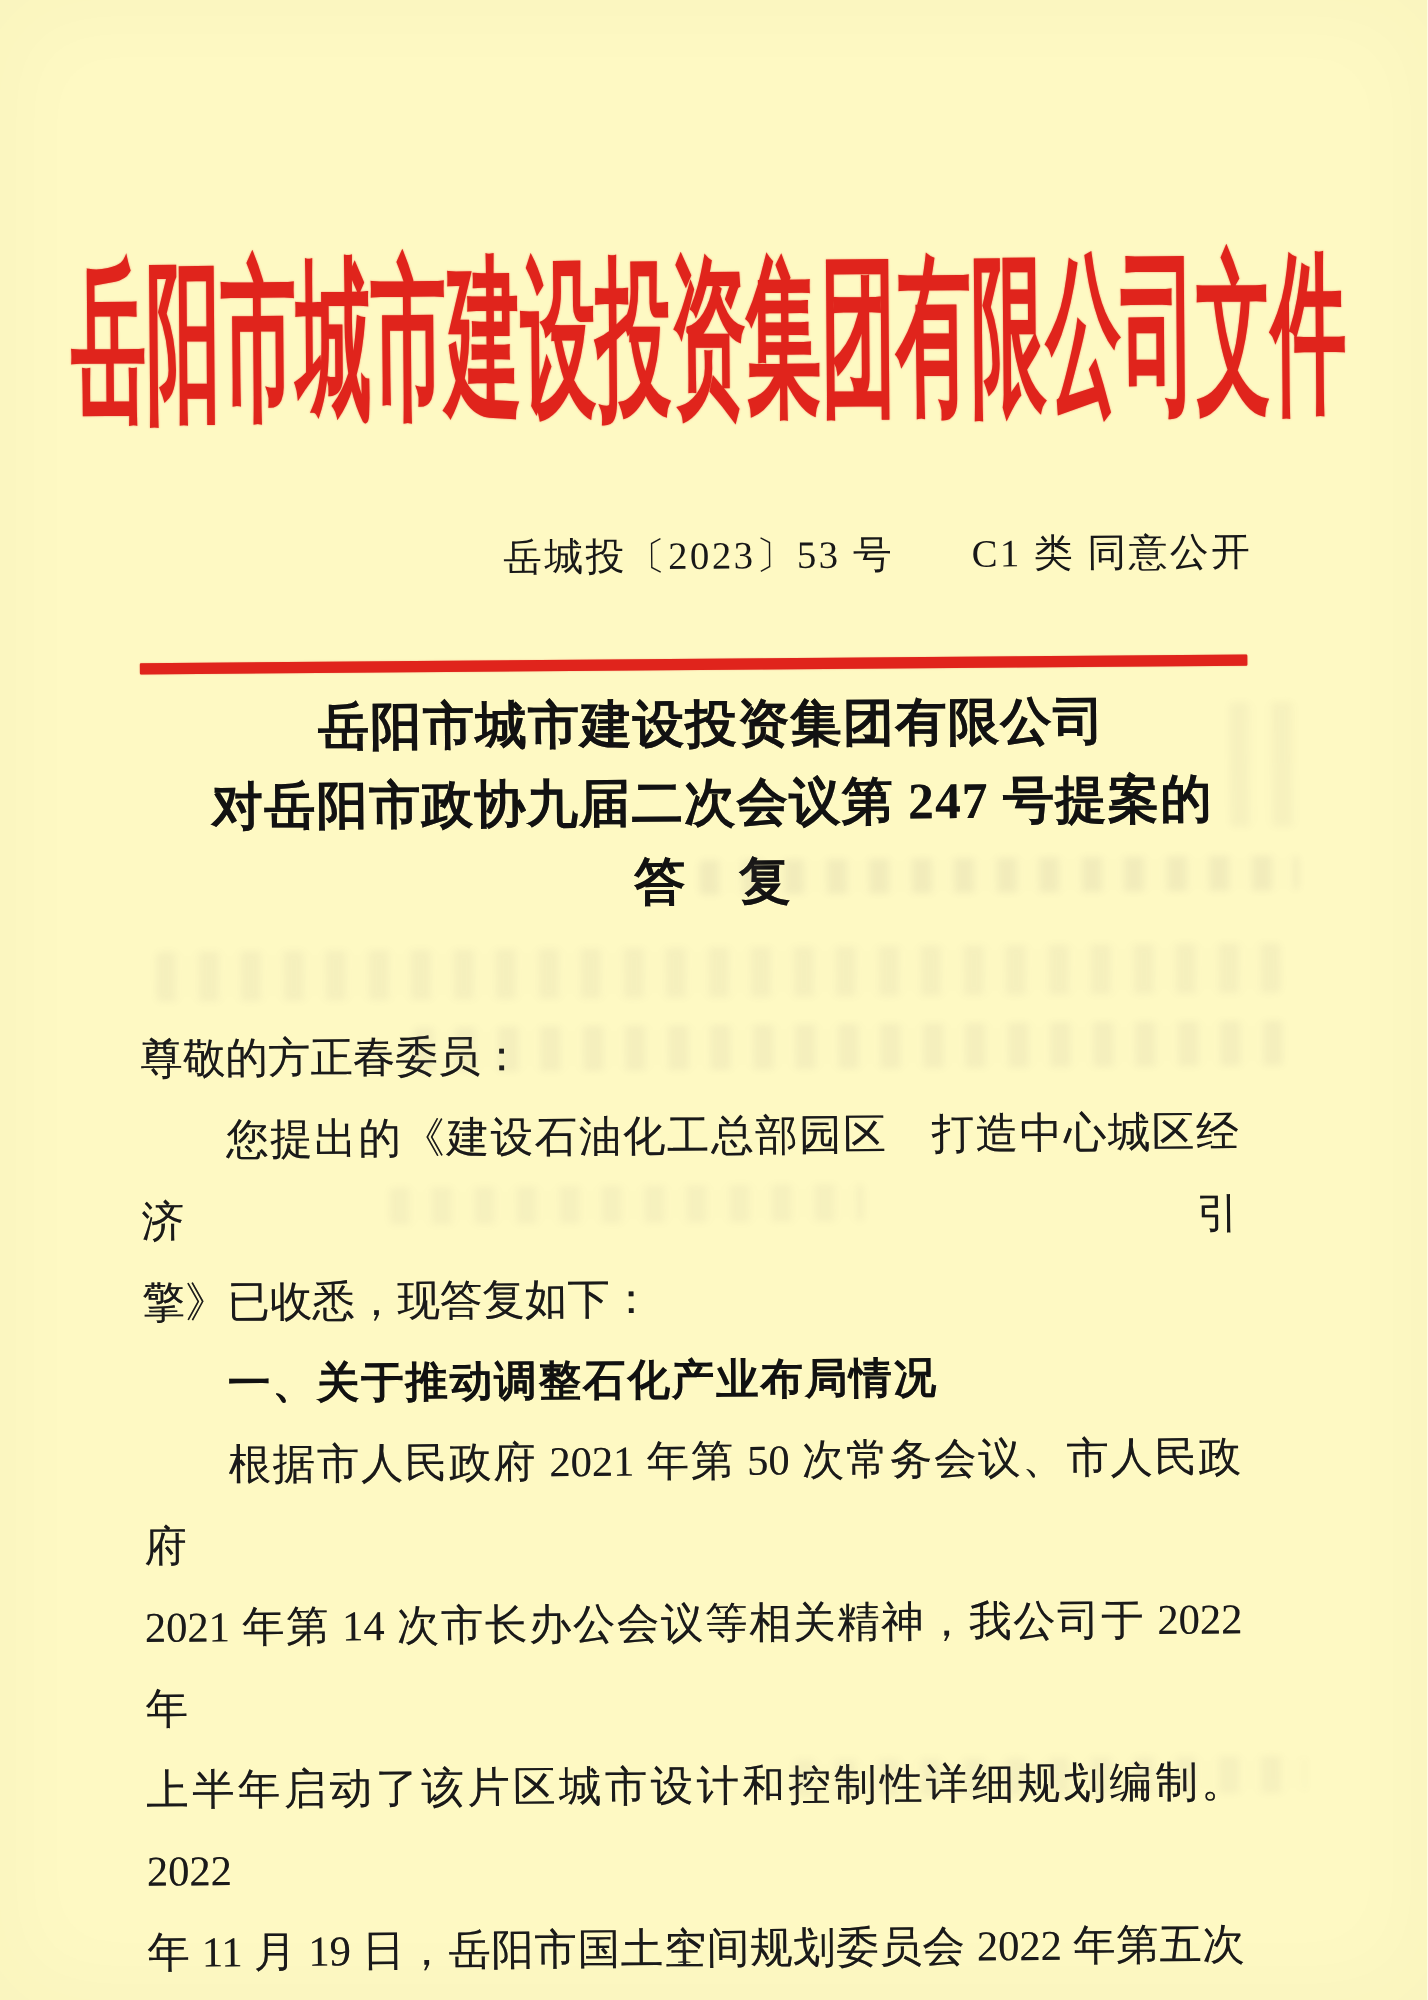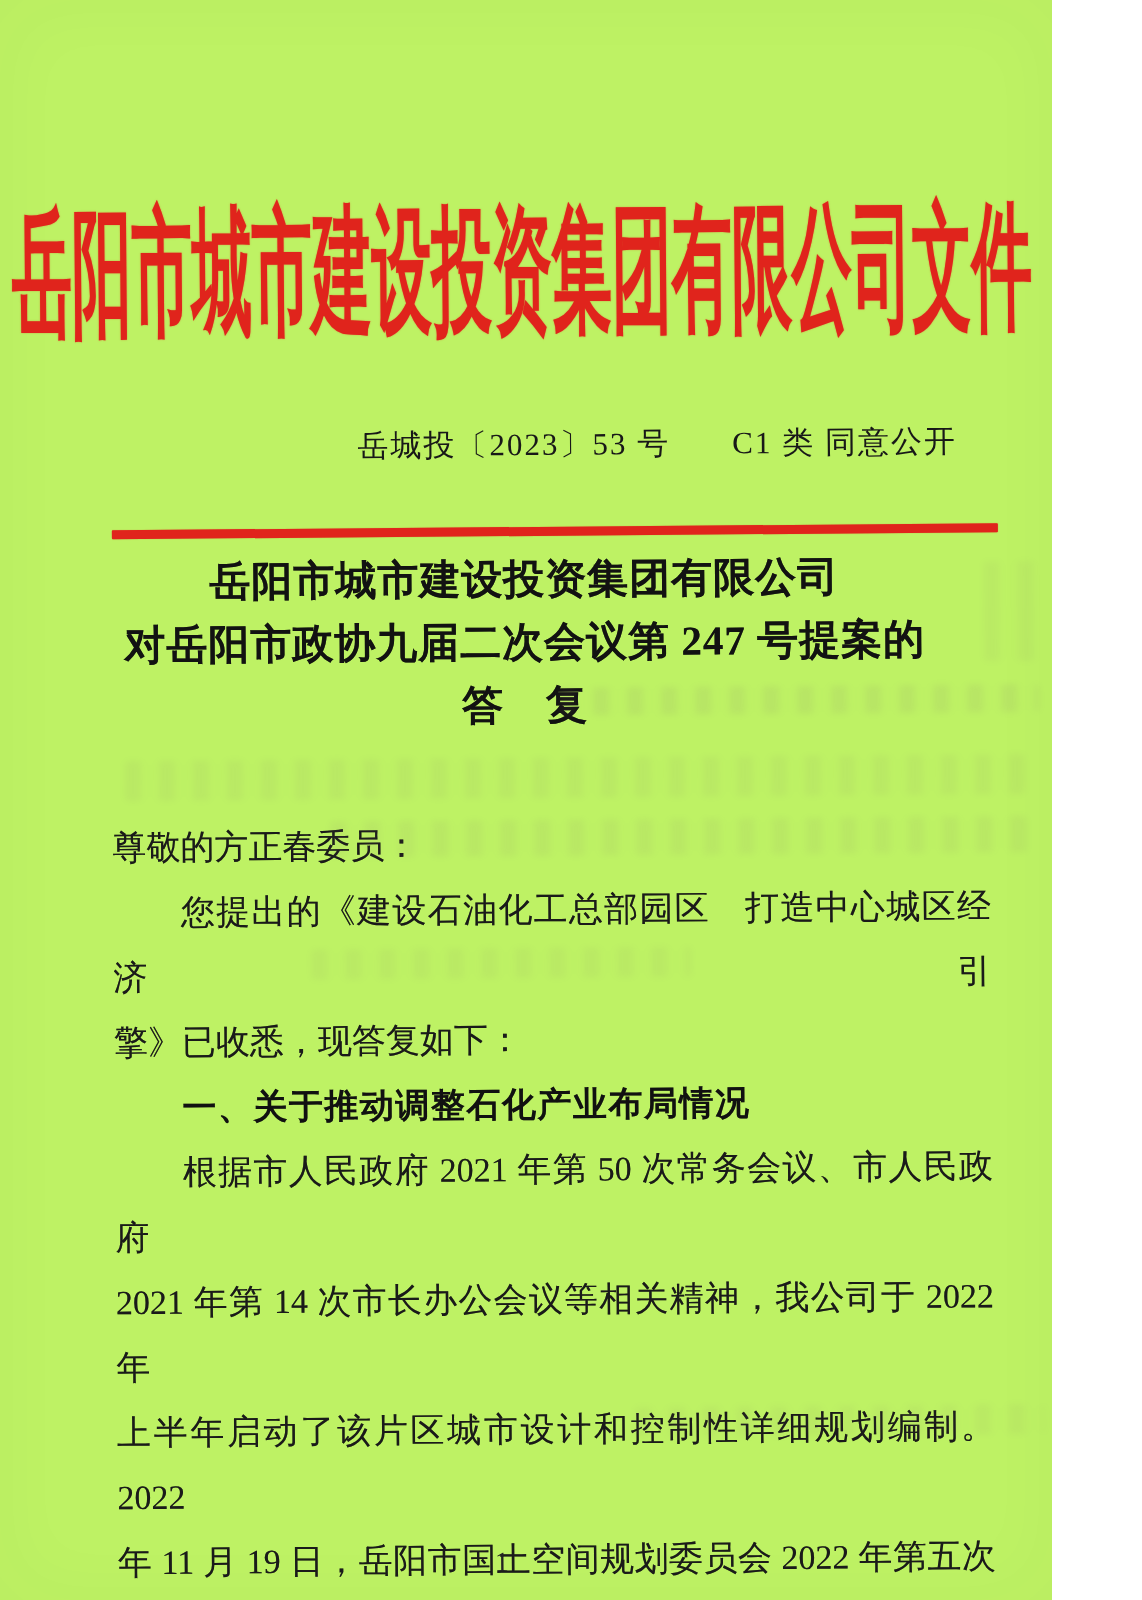--- a/index.html
+++ b/index.html
@@ -1,22 +1,22 @@
 <!DOCTYPE html>
 <html style="--red: #e0241c;"><head>
 <meta charset="utf-8">
 <style>
   :root { --red: #e0241c; }
   * { margin: 0; padding: 0; box-sizing: border-box; }
   html, body { background: #ffffff; }
   .page {
     position: relative;
-    width: 1052px;
+    width: 1142px;
     height: 1600px;
-    background: #bef264;
+    background: #fef9c3;
     overflow: hidden;
     font-family: "Liberation Serif", "DejaVu Serif", serif;
     color: #1c1c1c;
     box-shadow: inset 0 0 80px rgba(60,50,45,0.03);
   }
   .content { position: absolute; inset: 0; transform: rotate(-0.45deg); transform-origin: 50% 50%; }
 
   .banner {
     position: absolute; top: 202px; left: 0; width: 100%;
     text-align: center; white-space: nowrap;

